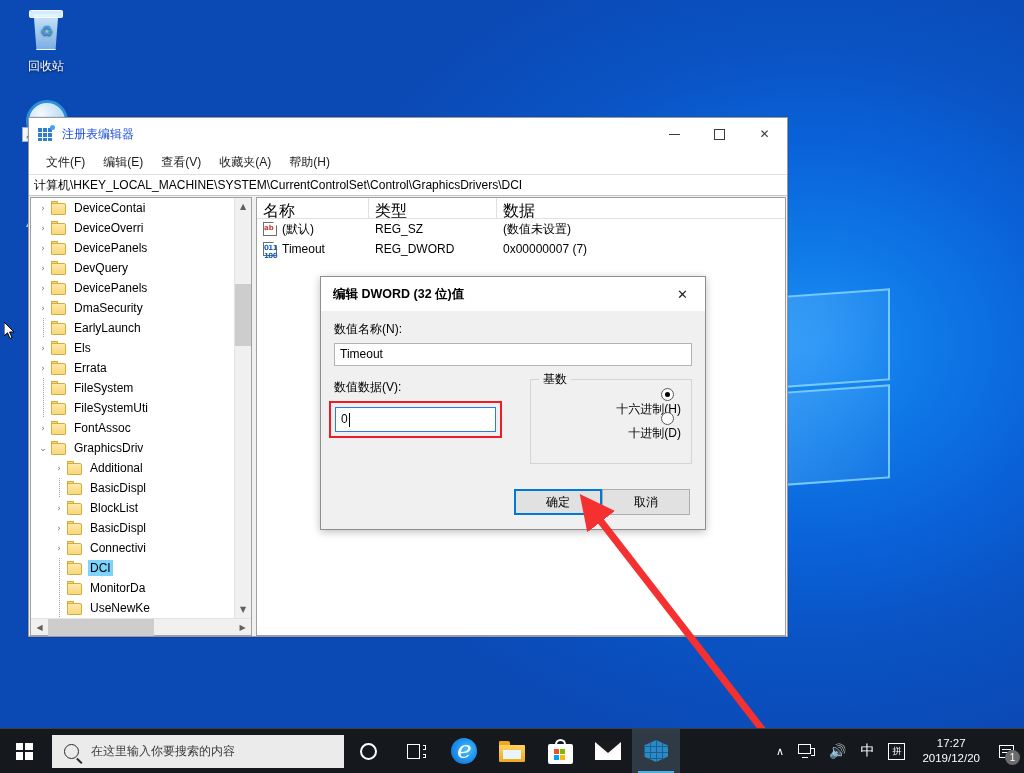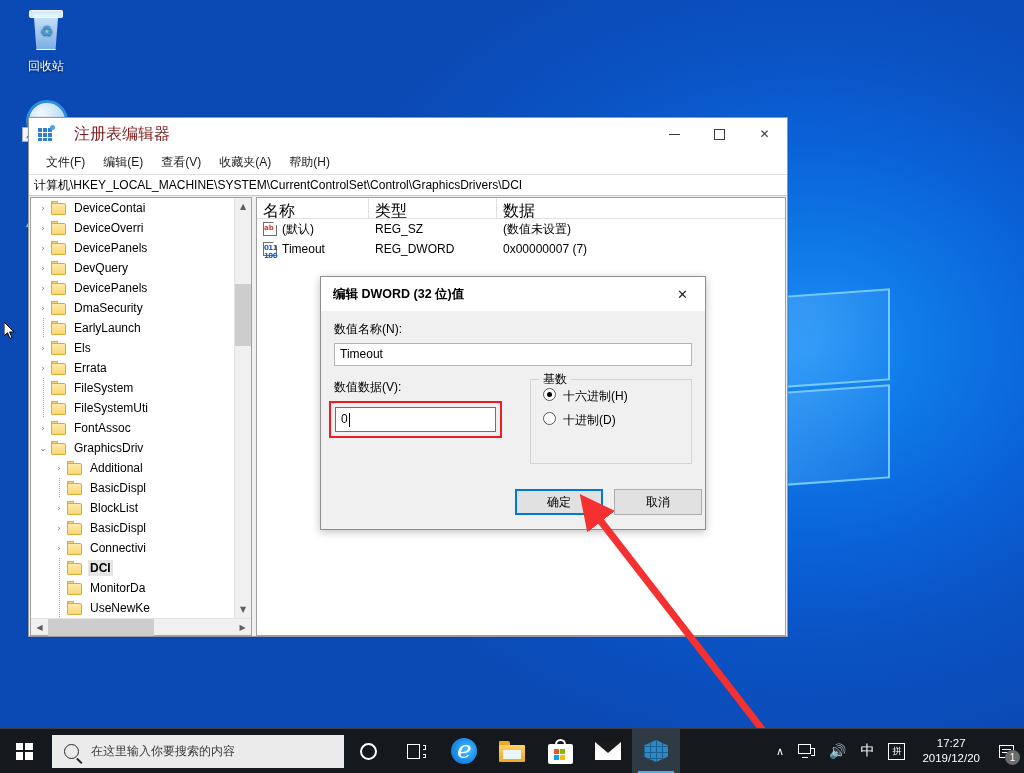--- a/index.html
+++ b/index.html
@@ -93,21 +93,21 @@
     width: 16px; height: 16px; margin: 0 8px 0 9px; position: relative; flex:0 0 16px;
   }
   .title-icon .gridbox {
     position:absolute; left:0; top:2px; width:14px; height:13px; background:#2f7fd0;
     background-image:
       linear-gradient(#fff 1px, transparent 1px),
       linear-gradient(90deg, #fff 1px, transparent 1px);
     background-size: 5px 5px; background-position: -1px -1px;
   }
   .title-icon .dot { position:absolute; right:-1px; top:-1px; width:5px; height:5px; background:#4aa3e8; border-radius:50%; }
-  .title-text { font-size: 16px; color:#7f1d1d;margin-left:12px; }
+  .title-text { font-size: 12px; color:#1d4ed8; }
   .win-btns { position:absolute; right:0; top:0; height:32px; display:flex; }
   .win-btn {
     width: 45px; height: 32px; display:flex; align-items:center; justify-content:center;
     font-size: 12px; color:#3b3b3b; font-family:"DejaVu Sans", sans-serif;
   }
   .min-glyph { width:11px; height:1px; background:#3b3b3b; display:block; }
   .max-glyph { width:11px; height:11px; border:1px solid #3b3b3b; display:block; }
 
   .menubar {
     height: 24px; background:#ffffff; display:flex; align-items:center;
@@ -130,21 +130,21 @@
     position: relative; display:flex; flex-direction:column; min-height:0;
   }
   #tree-scroll {
     flex:1 1 auto; overflow:hidden; position:relative;
   }
   #tree-list { position:absolute; left:0; top:0; right:17px; }
   .tree-row {
     height: 20px; display:flex; align-items:center; font-size:12px; color:#000;
     white-space:nowrap; position:relative; padding-left: 4px;
   }
-  .tree-row.selected .rowlabel { background:#e5e5e5;font-weight:bold; }
+  .tree-row.selected .rowlabel { background:#7dd3fc; }
   .twisty {
     width: 16px; flex:0 0 16px; display:flex; align-items:center; justify-content:center;
     font-size: 9px; color:#767676; font-family:"DejaVu Sans", sans-serif;
   }
   .dotline {
     width: 16px; flex:0 0 16px; display:flex; align-items:center; justify-content:center;
   }
   .dotline i {
     display:block; width:1px; height:20px;
     background: repeating-linear-gradient(#a0a0a0 0 1px, transparent 1px 2px);
@@ -258,31 +258,31 @@
   .caret { display:inline-block; width:1px; height:14px; background:#000; margin-left:1px; vertical-align:-2px;}
 
   .group {
     flex:1 1 auto; margin-left: 24px; border:1px solid #d4d4d4;
     padding: 8px 10px 10px 12px; position:relative; height: 85px;
   }
   .group-title {
     position:absolute; top:-9px; left:8px; background:#f0f0f0; padding: 0 4px;
     font-size:12px; color:#000;
   }
-  .radio-row { display:flex; align-items:flex-start; height:24px; font-size:12px; color:#000; }
+  .radio-row { display:flex; align-items:flex-end; height:24px; font-size:12px; color:#000;flex-direction:column; }
   .radio {
     width:13px; height:13px; border-radius:50%; border:1px solid #5a5a5a; background:#fff;
     margin-right:7px; flex:0 0 13px; position:relative;
   }
   .radio.checked::after {
     content:''; position:absolute; left:3px; top:3px; width:5px; height:5px;
     border-radius:50%; background:#000;
   }
 
-  .btn-row { position:absolute; right:3px; bottom:14px; display:flex; gap: 11px; }
+  .btn-row { position:absolute; right:15px; bottom:14px; display:flex; }
   .btn {
     width: 88px; height: 26px; background:#e1e1e1; border:1px solid #adadad;
     font-size:12px; color:#000; display:flex; align-items:center; justify-content:center;
   }
   .btn.default { border: 2px solid #0078d7; background:#e1e1e1; }
 
   
   #arrow { position:absolute; left:0; top:0; width:1024px; height:773px; pointer-events:none; }
 
   

